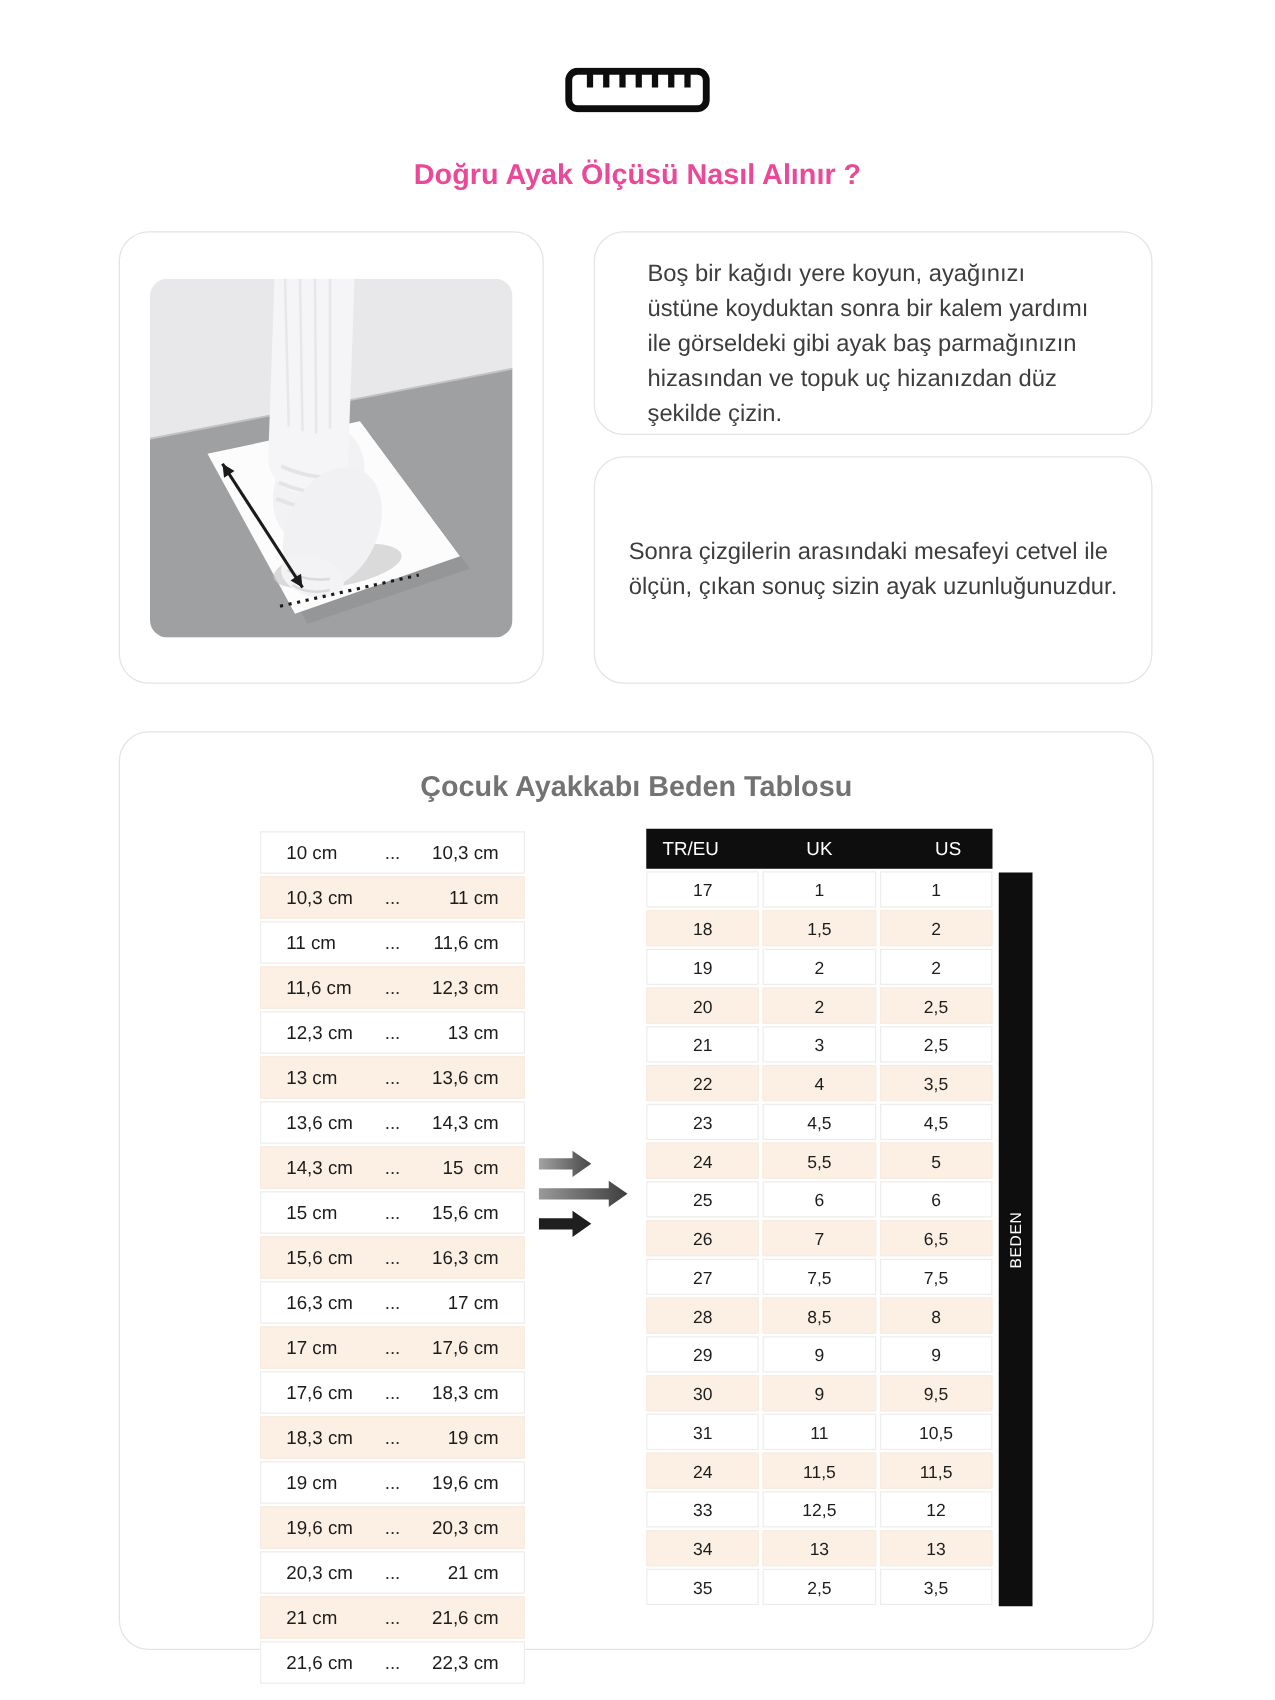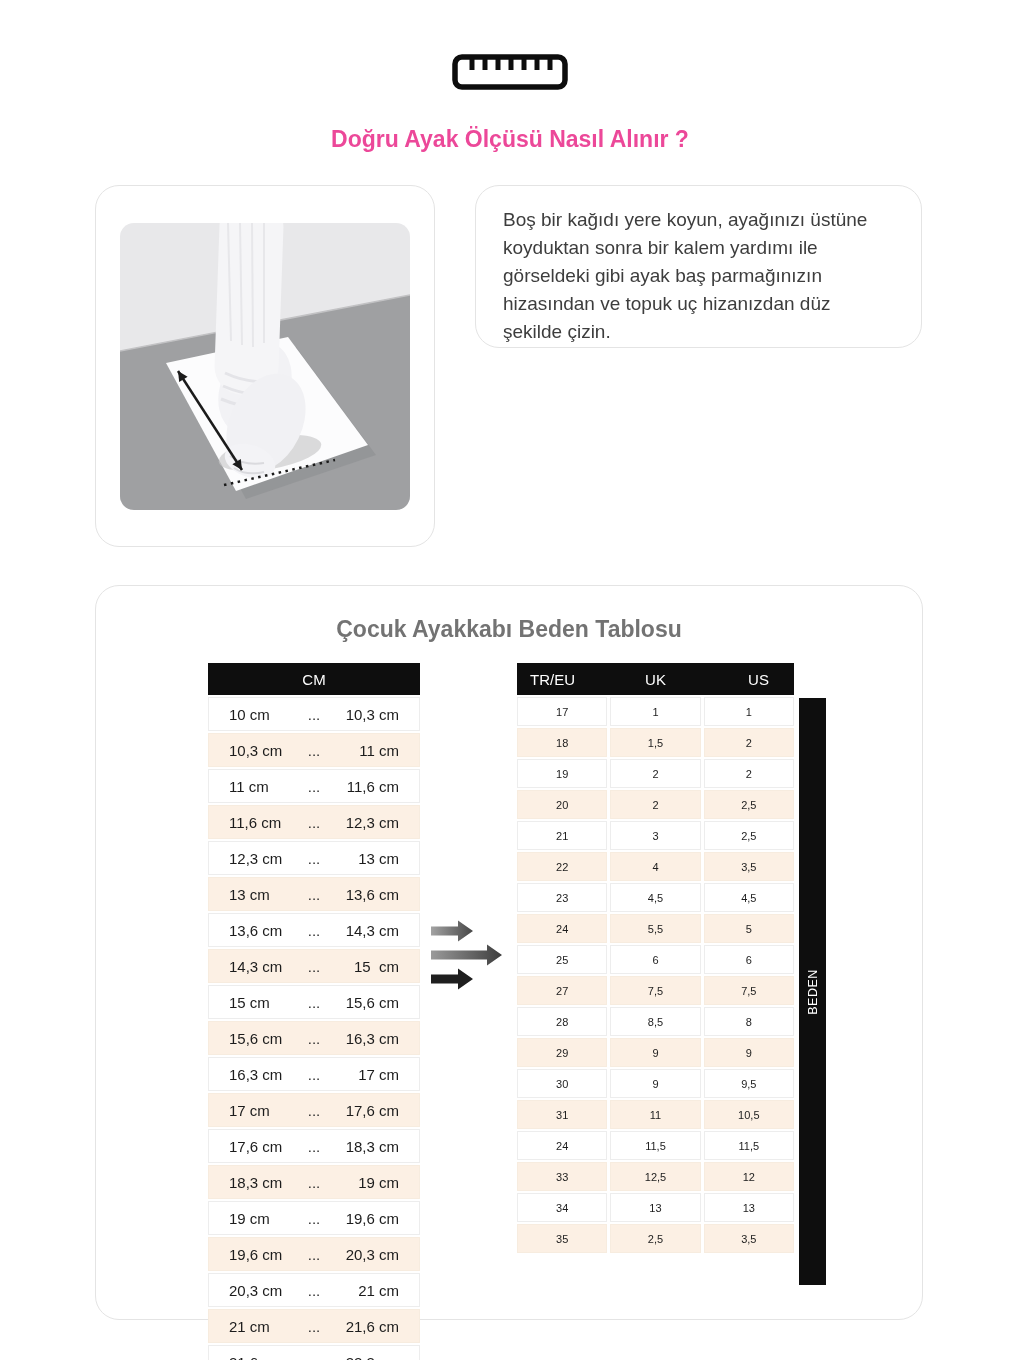--- a/index.html
+++ b/index.html
@@ -23,21 +23,21 @@
   }
   .card {
     border:1px solid #e4e4e4; border-radius:24px; background:#fff;
   }
   .photo-card { width:340px; height:362px; flex:none; }
   .photo {
     width:290px; height:287px; margin:37px auto 0;
     border-radius:14px; overflow:hidden; display:block;
   }
   .howto-right { flex:1; display:flex; flex-direction:column; }
-  .text-card-1 { height:163px; padding:20px 27px 0; margin-bottom:17px; }
+  .text-card-1 { height:163px; padding:20px 42px 0; margin-bottom:17px; }
   .text-card-2 { height:182px; padding:0 27px; display:flex; align-items:center; }
   .howto-text { font-size:19px; line-height:28px; color:#3d3d3d; }
   
   .size-card {
     margin:38px 0 0 95px; width:828px; height:735px;
     border:1px solid #e4e4e4; border-radius:24px; background:#fff;
   }
   .size-title {
     text-align:center; padding-top:30px;
     font-size:23px; font-weight:700; color:#737373;
@@ -59,21 +59,21 @@
   .cm-dots { flex:1; text-align:center; color:#2a2a2a; }
   .cm-to { width:80px; text-align:right; }
   .arrows-gap { width:97px; flex:none; display:flex; justify-content:center; }
   .arrows-gap svg { margin-top:256px; }
   .size-table { width:277px; flex:none; }
   .size-head { justify-content:space-between; padding:0 4px;gap:40px; }
   .size-head span { flex:1; text-align:center; }
   .size-row { height:29px; margin-top:2px; display:flex; gap:3px; }
   .size-cell {
     flex:1; display:flex; align-items:center; justify-content:center;
-    border:1px solid #ededed; background:#ffffff; font-size:11px;
+    border:1px solid #ededed; background:#ffffff; font-size:14px;
   }
   .size-body .size-row:nth-child(even) .size-cell { background:#fcf0e4; border-color:#f7ecdf; }
   .beden-bar {
     width:27px; flex:none; margin-left:5px; margin-top:35px; height:587px;
     background:#0e0e0e; display:flex; align-items:center; justify-content:center;
   }
   .beden-label {
     color:#ffffff; font-size:12.5px; letter-spacing:0.5px;
     transform:rotate(-90deg); white-space:nowrap;
   }
@@ -132,30 +132,32 @@
         <polygon points="122,247 112.4,241.3 120.8,235.9" fill="#1b1b1b"></polygon>
         <line x1="104" y1="262" x2="215" y2="237" stroke="#1b1b1b" stroke-width="2.5" stroke-dasharray="2.5,4.5"></line>
       </g>
     </svg>
   </div>
 
   <div class="howto-right">
     <div class="card text-card-1">
       <p class="howto-text">Boş bir kağıdı yere koyun, ayağınızı üstüne koyduktan sonra bir kalem yardımı ile görseldeki gibi ayak baş parmağınızın hizasından ve topuk uç hizanızdan düz şekilde çizin.</p>
     </div>
+    <div class="card text-card-2">
+      <p class="howto-text">Sonra çizgilerin arasındaki mesafeyi cetvel ile ölçün, çıkan sonuç sizin ayak uzunluğunuzdur.</p>
+    </div>
   </div>
 </div>
 
 <div class="size-card">
   <h2 class="size-title">Çocuk Ayakkabı Beden Tablosu</h2>
 
   <div class="tables-wrap">
 
     <div class="cm-table">
-      <div class="t-head">CM</div>
       <div class="cm-body">
   <div class="cm-row">
     <span class="cm-from">10 cm</span>
     <span class="cm-dots">...</span>
     <span class="cm-to">10,3 cm</span>
   </div>
 
   <div class="cm-row">
     <span class="cm-from">10,3 cm</span>
     <span class="cm-dots">...</span>
@@ -338,20 +340,25 @@
     <span class="size-cell">5,5</span>
     <span class="size-cell">5</span>
   </div>
 
   <div class="size-row">
     <span class="size-cell">25</span>
     <span class="size-cell">6</span>
     <span class="size-cell">6</span>
   </div>
 
+  <div class="size-row">
+    <span class="size-cell">26</span>
+    <span class="size-cell">7</span>
+    <span class="size-cell">6,5</span>
+  </div>
 
   <div class="size-row">
     <span class="size-cell">27</span>
     <span class="size-cell">7,5</span>
     <span class="size-cell">7,5</span>
   </div>
 
   <div class="size-row">
     <span class="size-cell">28</span>
     <span class="size-cell">8,5</span>

